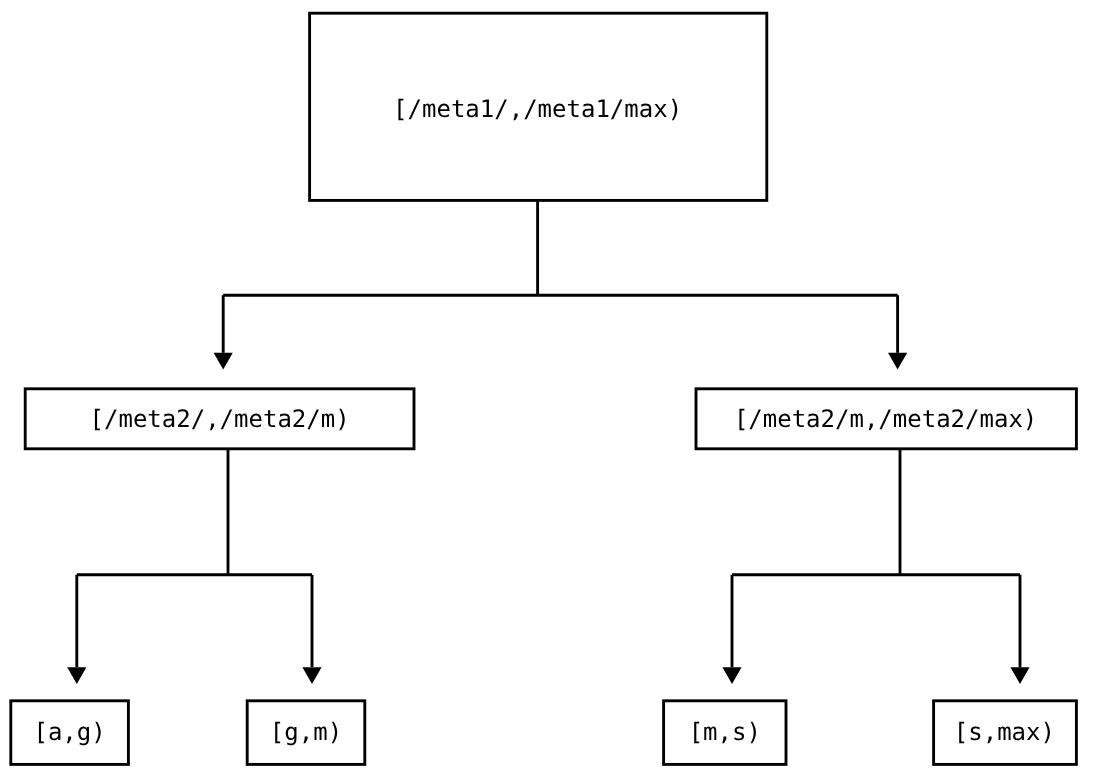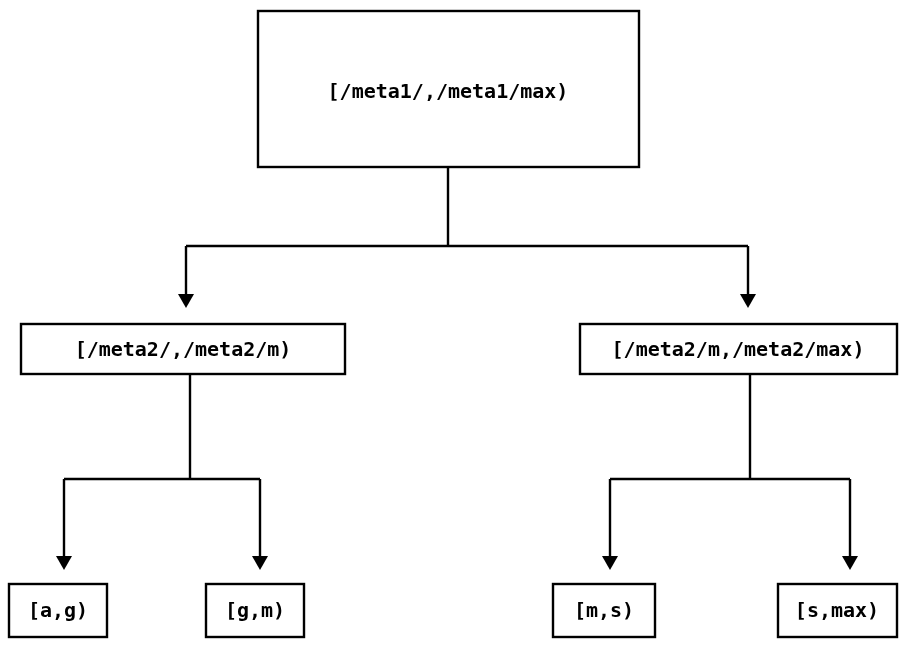--- a/index.html
+++ b/index.html
@@ -12,21 +12,20 @@
     width: 912px;
     height: 652px;
     font-family: "DejaVu Sans Mono", "Liberation Mono", monospace;
     overflow: hidden;
   }
   #diagram-root {
     position: relative;
     width: 912px;
     height: 652px;
     background: #ffffff;
-    font-weight: bold;
   }
   svg#tree-svg {
     position: absolute;
     top: 0;
     left: 0;
     width: 912px;
     height: 652px;
     display: block;
   }
   .node-box {

